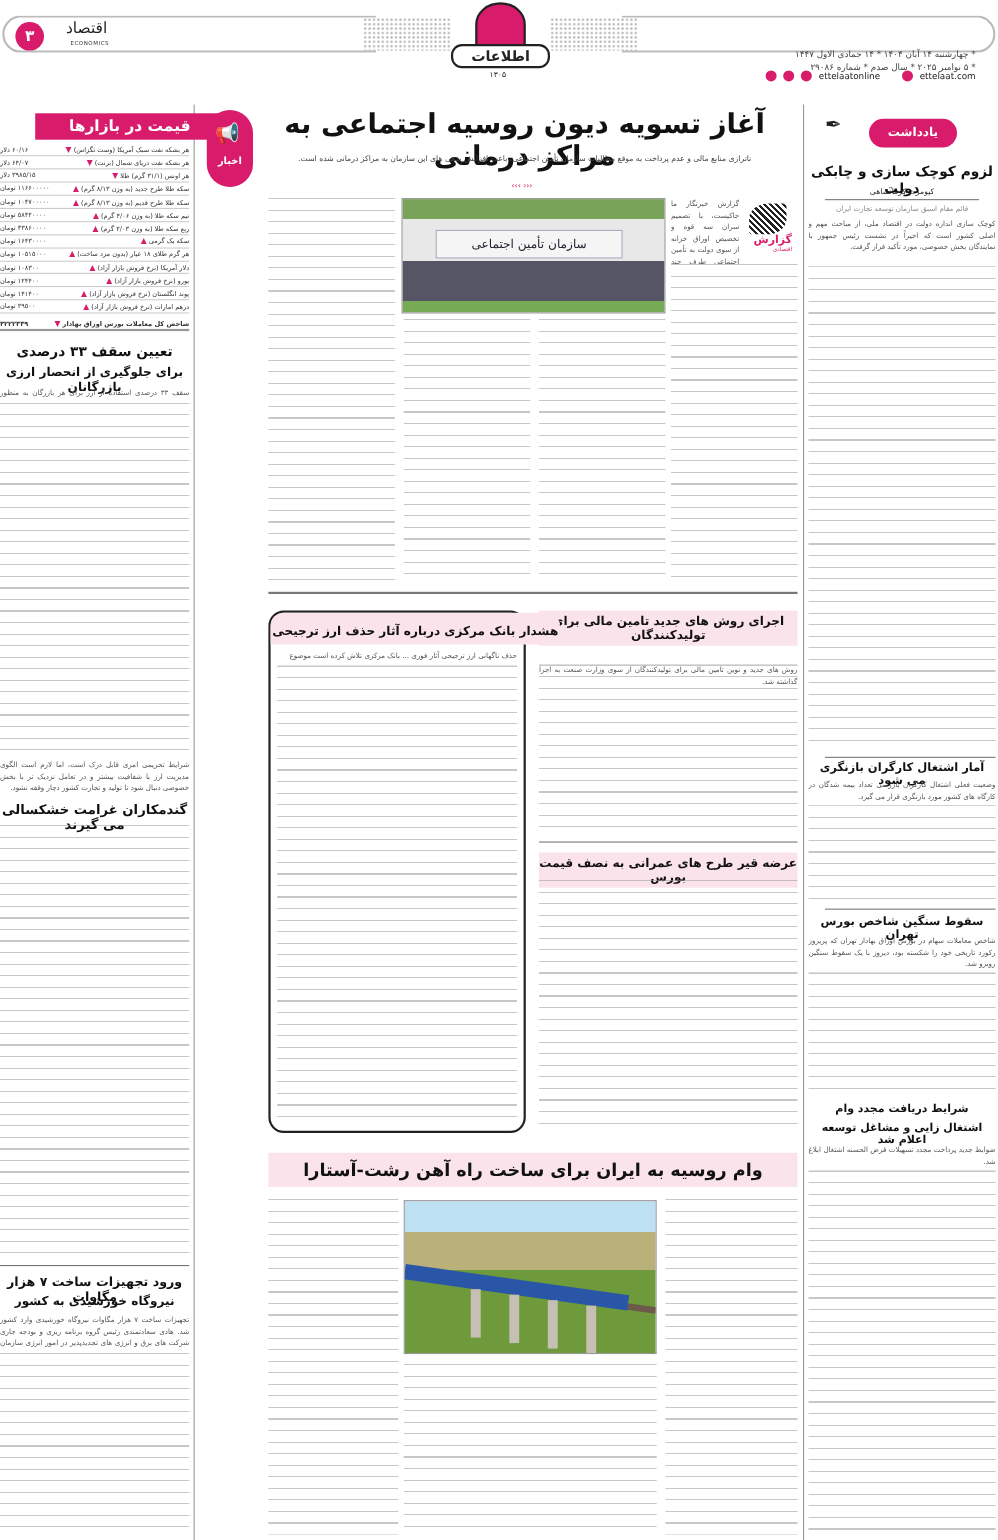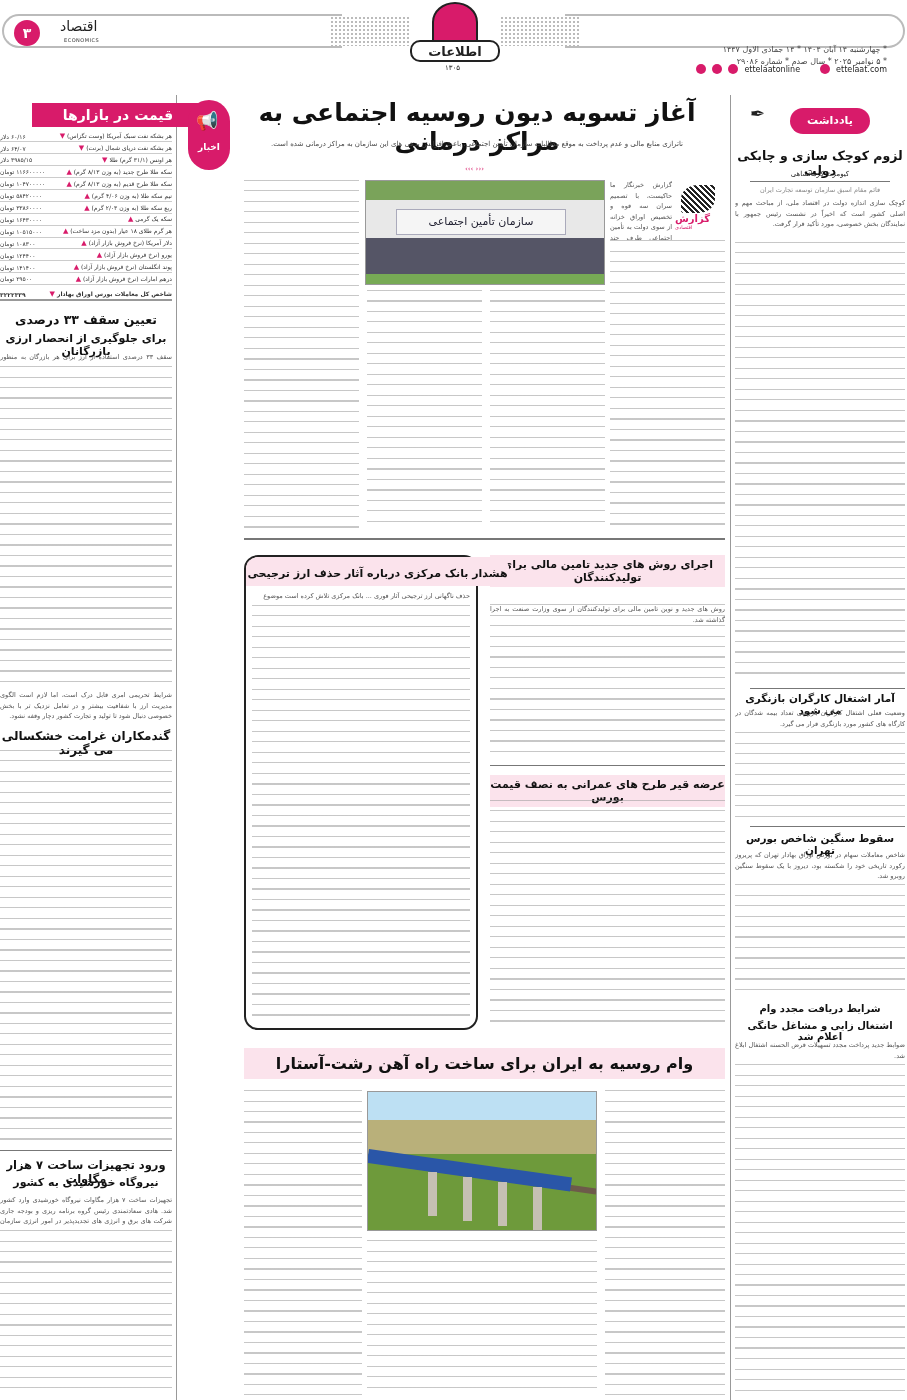--- a/index.html
+++ b/index.html
@@ -156,21 +156,21 @@
 </div>
 
 <h1 class="abs main">آغاز تسویه دیون روسیه اجتماعی به مراکز درمانی</h1>
 <div class="abs lead">ناترازی منابع مالی و عدم پرداخت به موقع مطالبات سازمان تأمین اجتماعی، باعث افزایش بدهی های این سازمان به مراکز درمانی شده است.</div>
 <div class="abs" style="left:465px;top:165px;font-size:7px;color:#d81b6a">‹‹‹ ›››</div>
 
 <div class="abs photo1">
   <div class="abs photo1-sign">سازمان تأمین اجتماعی</div>
 </div>
 
-<div class="abs" style="left:675px;top:185px;width:45px;height:50px;text-align:left">
+<div class="abs" style="left:675px;top:185px;width:45px;height:50px;text-align:right">
   <div style="width:34px;height:28px;margin:0 auto;background:repeating-linear-gradient(45deg,#222 0 2px,#fff 2px 4px);border-radius:50% 10% 50% 10%"></div>
   <div style="color:#d81b6a;font-size:10px;font-weight:bold;direction:rtl">گزارش</div>
   <div style="color:#d81b6a;font-size:5px;direction:rtl">اقتصادی</div>
 </div>
 <div class="abs txt" style="left:610px;top:180px;width:62px;height:60px">گزارش خبرنگار ما حاکیست، با تصمیم سران سه قوه و تخصیص اوراق خزانه از سوی دولت به تأمین اجتماعی طرف چند روز اخیر روند تسویه دیون این سازمان به طلبکاران سرعت گرفته است و در نخستین گام، مطالبات مستمری بگیران بابت معوقات همسان سازی</div>
 
 <div class="abs filler" style="left:610px;top:240px;width:115px;height:290px"></div>
 <div class="abs filler" style="left:490px;top:290px;width:115px;height:240px"></div>
 <div class="abs filler" style="left:367px;top:290px;width:115px;height:240px"></div>
 <div class="abs filler" style="left:244px;top:180px;width:115px;height:350px"></div>
@@ -219,15 +219,15 @@
 <div class="abs head" style="left:735px;top:692px;width:170px;font-size:10.5px">آمار اشتغال کارگران بازنگری می شود</div>
 <div class="abs txt" style="left:735px;top:708px;width:170px;height:22px">وضعیت فعلی اشتغال کارگران بازرسی تعداد بیمه شدگان در کارگاه های کشور مورد بازنگری قرار می گیرد.</div>
 <div class="abs filler" style="left:735px;top:732px;width:170px;height:90px"></div>
 
 <div class="abs hrule" style="left:750px;top:826px;width:155px;height:1px"></div>
 <div class="abs head" style="left:735px;top:832px;width:170px;font-size:10.5px">سقوط سنگین شاخص بورس تهران</div>
 <div class="abs txt" style="left:735px;top:850px;width:170px;height:32px">شاخص معاملات سهام در بورس اوراق بهادار تهران که پریروز رکورد تاریخی خود را شکسته بود، دیروز با یک سقوط سنگین روبرو شد.</div>
 <div class="abs filler" style="left:735px;top:884px;width:170px;height:115px"></div>
 
 <div class="abs head" style="left:735px;top:1003px;width:170px;font-size:10px">شرایط دریافت مجدد وام</div>
-<div class="abs head" style="left:735px;top:1020px;width:170px;font-size:10px">اشتغال زایی و مشاغل خانگی اعلام شد</div>
+<div class="abs head" style="left:735px;top:1020px;width:170px;font-size:10px">اشتغال زایی و مشاغل توسعه اعلام شد</div>
 <div class="abs txt" style="left:735px;top:1040px;width:170px;height:22px">ضوابط جدید پرداخت مجدد تسهیلات قرض الحسنه اشتغال ابلاغ شد.</div>
 <div class="abs filler" style="left:735px;top:1064px;width:170px;height:332px"></div>
 
 </body></html>

